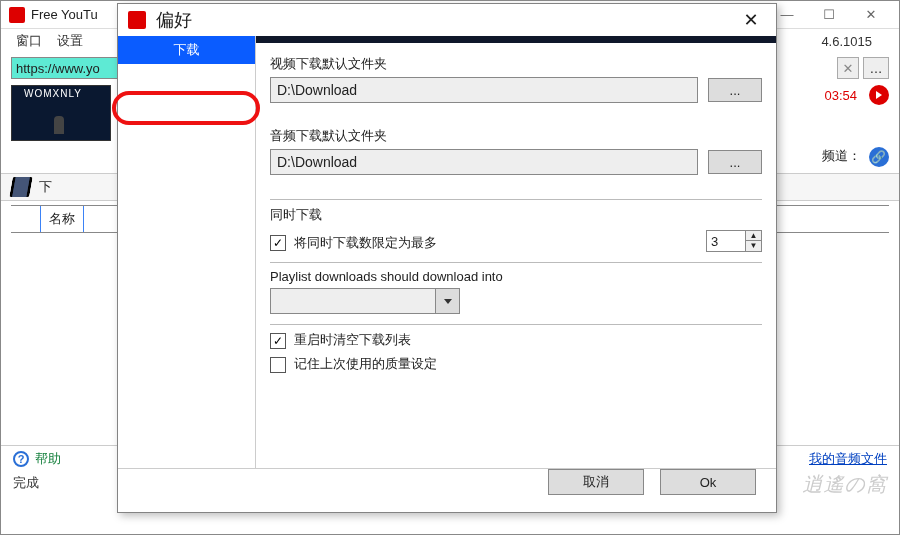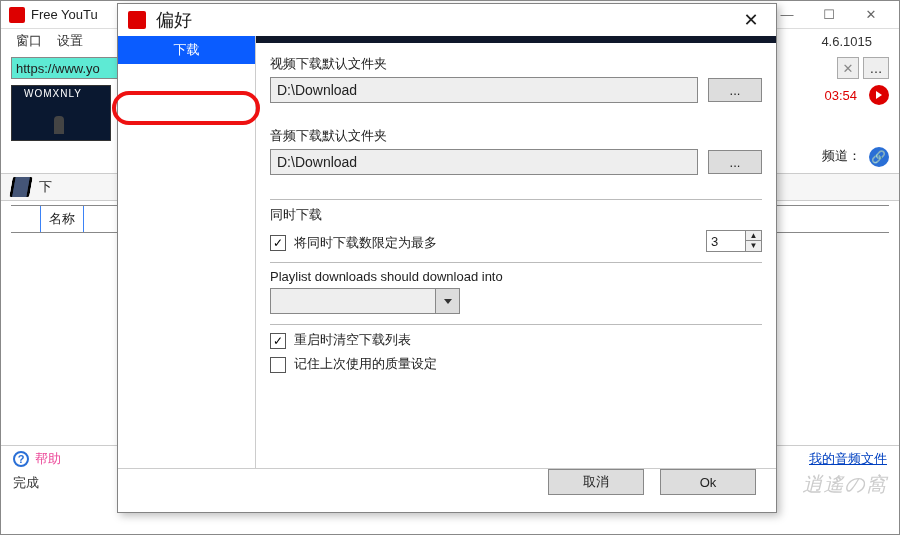--- a/index.html
+++ b/index.html
@@ -28,21 +28,21 @@
 .link-badge{width:20px;height:20px;border-radius:50%;background:#2a6fd6;display:flex;align-items:center;justify-content:center;color:#fff;font-size:12px}
 .channel-row{display:flex;padding:0 10px 6px;justify-content:flex-end}
 .toolbar{height:28px;display:flex;align-items:center;padding:0 10px;gap:8px;border-top:1px solid #ccc;border-bottom:1px solid #ccc;background:#f6f6f6}
 .film-icon{width:20px;height:20px;background:#457;transform:skewX(-10deg);border-left:3px solid #000;border-right:3px solid #000;border-radius:2px;position:relative}
 .list-area{border-top:1px solid #888;margin:4px 10px 0;height:240px}
 .list-hdr{display:flex;background:#fff;border-bottom:1px solid #888}
 .list-hdr div{padding:4px 8px;border-right:1px solid #3b82f6}
 .list-hdr .col1{width:30px}
 .bottom{display:flex;align-items:center;padding:4px 12px;gap:6px;border-top:1px solid #ccc}
 .help-icon{width:16px;height:16px;border-radius:50%;border:2px solid #2a6fd6;color:#2a6fd6;display:flex;align-items:center;justify-content:center;font-weight:bold;font-size:11px}
-.help-link{color:#ec4899;}
+.help-link{color:#15803d;}
 .my-audio{margin-left:auto;color:#0040c0;text-decoration:underline}
 .status{padding:2px 12px 4px;color:#333}
 
 .dlg{position:absolute;left:116px;top:2px;width:660px;height:510px;background:#fff;border:1px solid #838383;box-shadow:3px 3px 8px rgba(0,0,0,.25)}
 .dlg-title{height:32px;display:flex;align-items:center;padding:0 10px}
 .dlg-title .app-icon{width:18px;height:18px}
 .dlg-title-text{font-size:18px;margin-left:4px}
 .dlg-close{margin-left:auto;font-size:18px;width:30px;text-align:center}
 .dlg-body{display:flex;height:432px}
 .dlg-tabs{width:138px;display:flex;flex-direction:column;border-right:1px solid #ccc}

